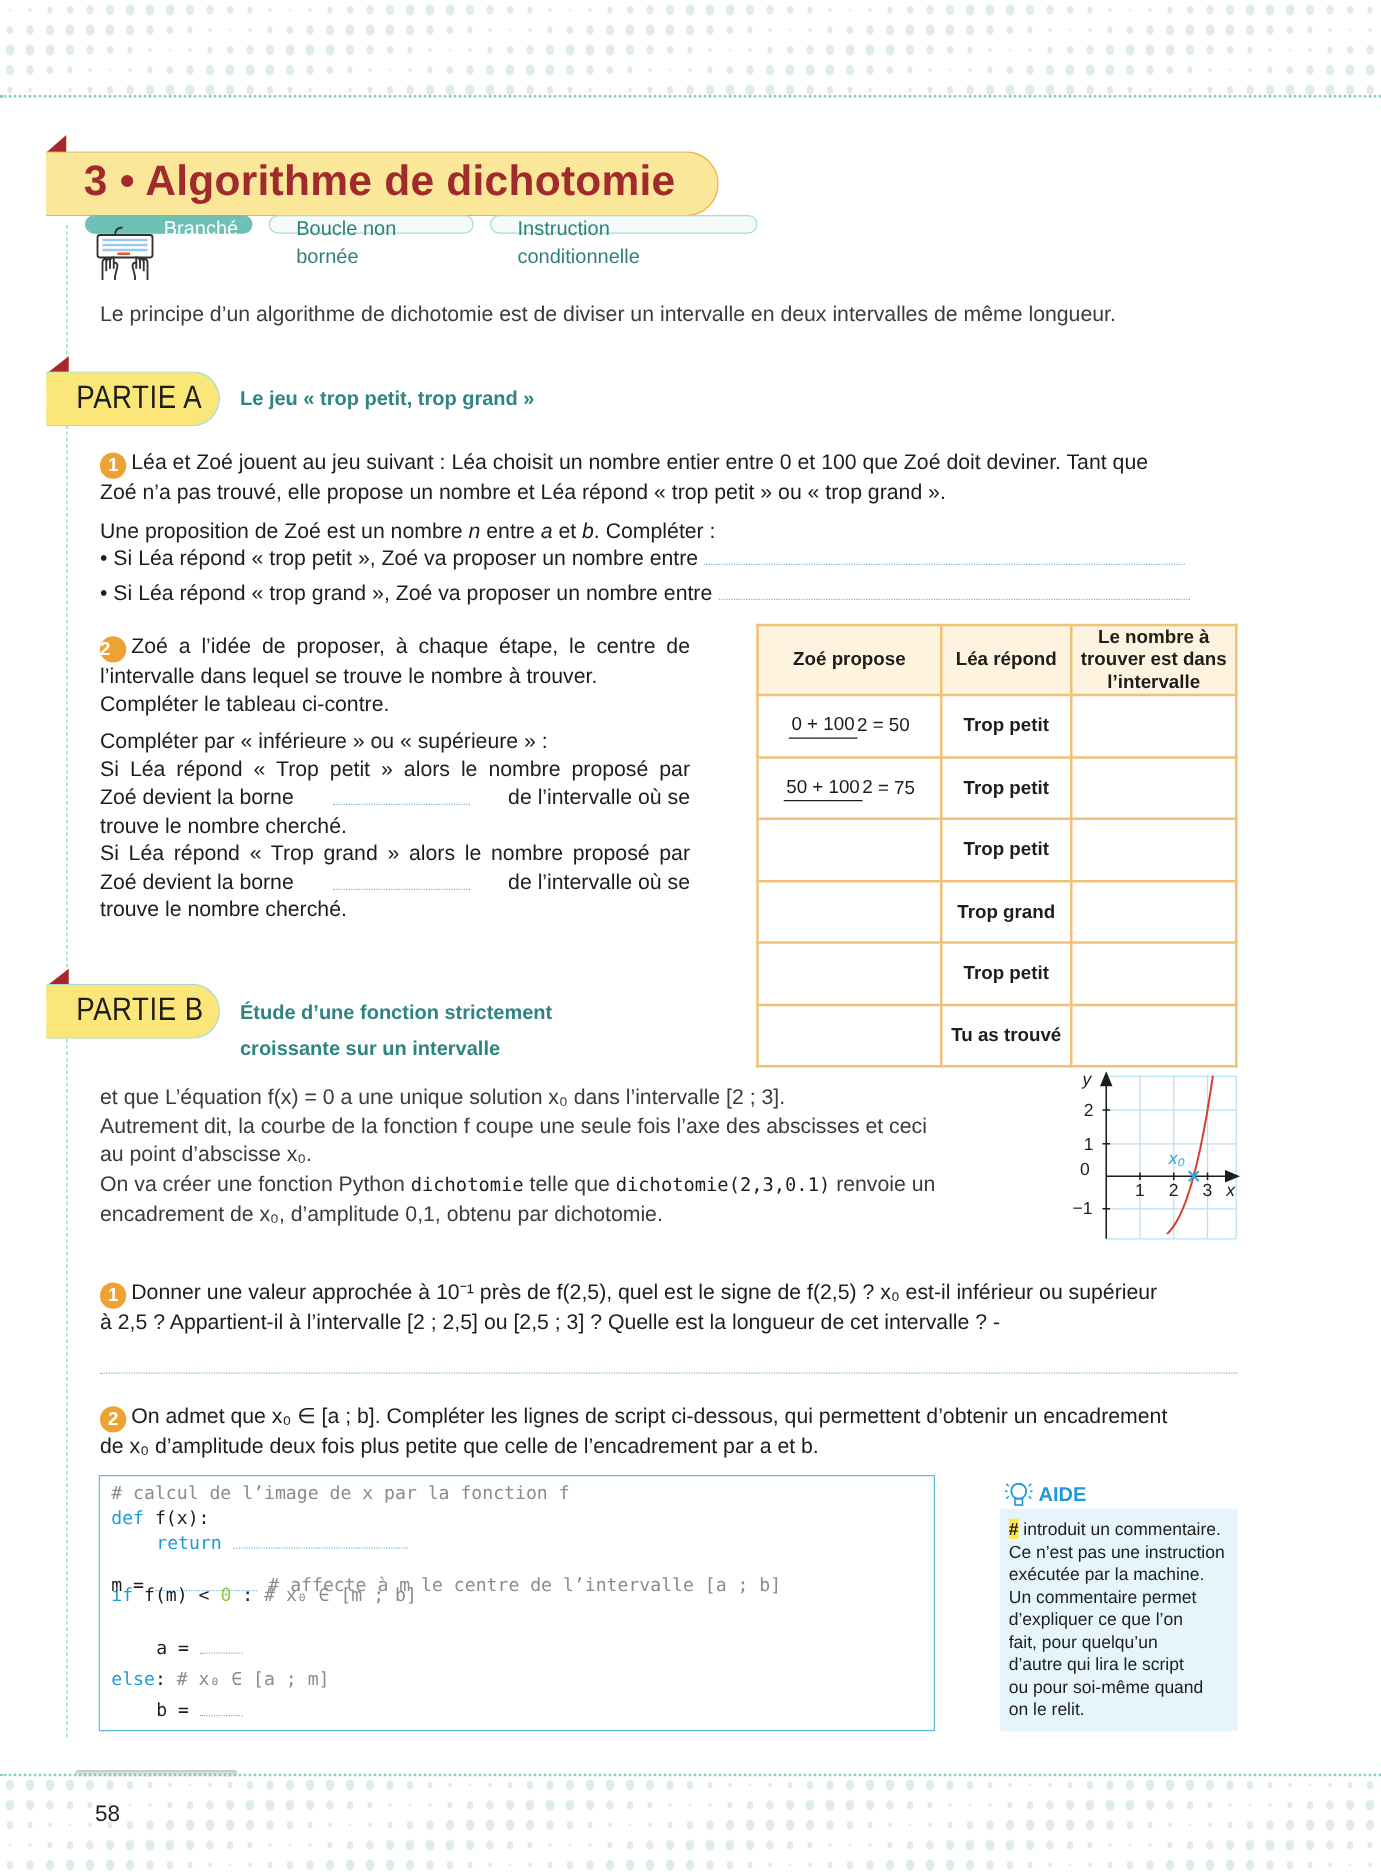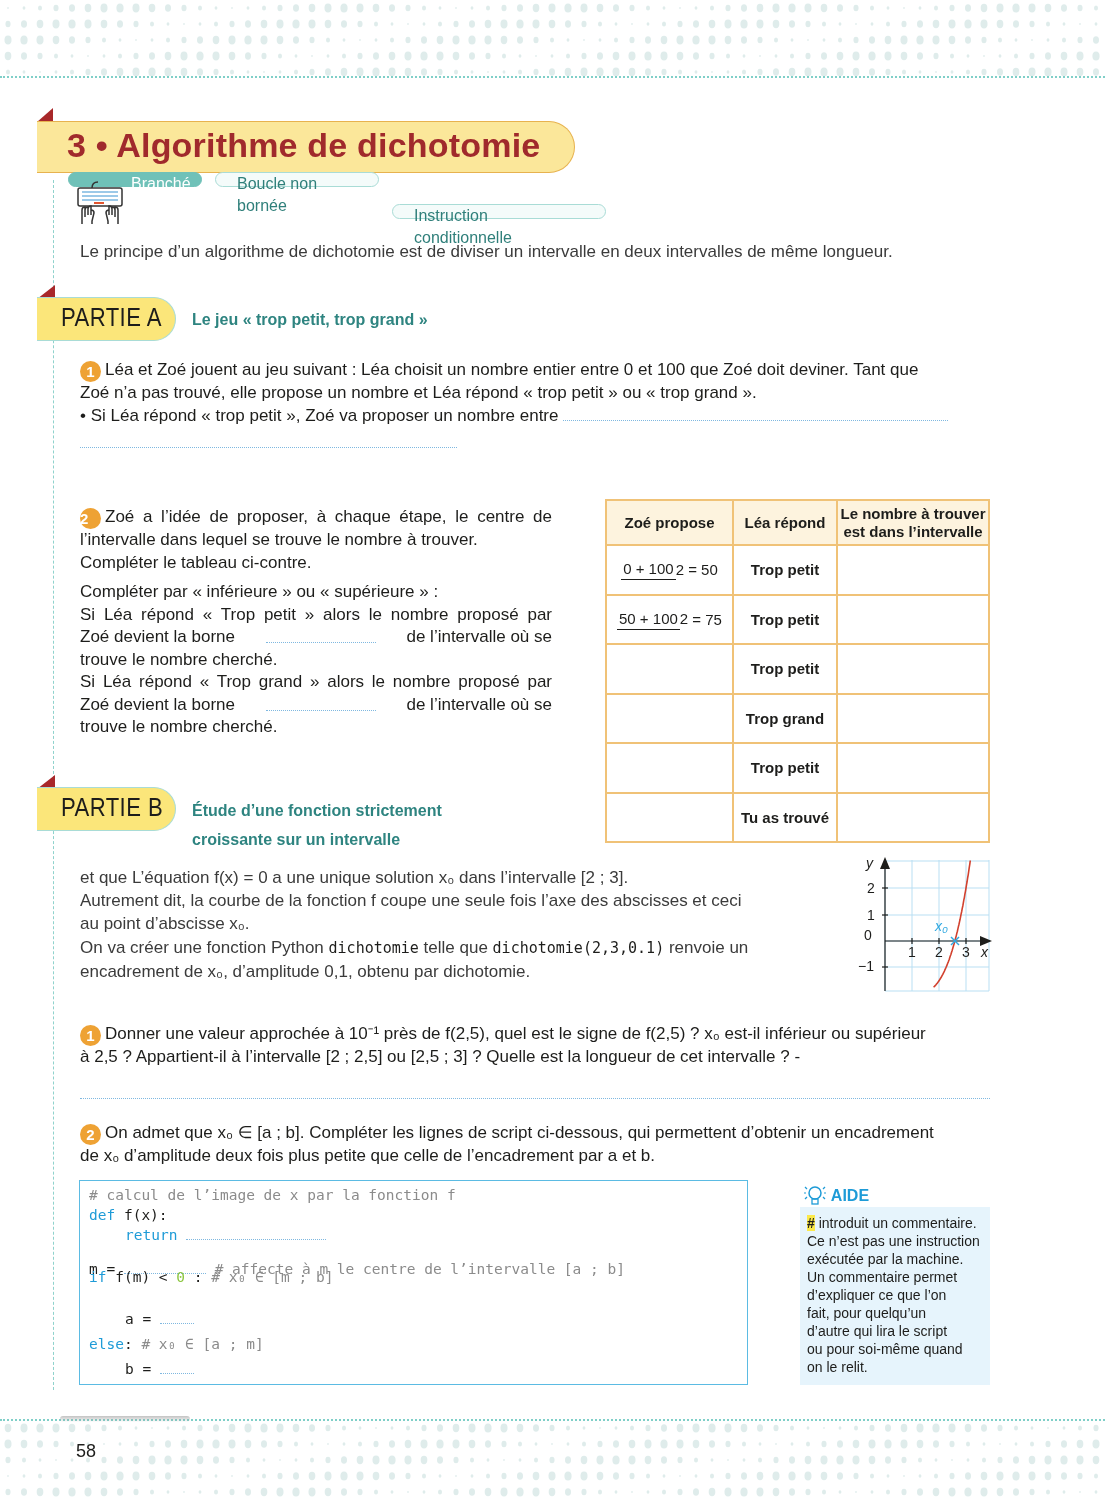--- a/index.html
+++ b/index.html
@@ -440,34 +440,35 @@
   <g fill="#9cc9e8">
     <rect x="6" y="11" width="36" height="2"></rect>
       <rect x="6" y="15" width="36" height="2"></rect>
       <rect x="6" y="19" width="36" height="2"></rect>
   </g>
   <rect x="18" y="22" width="10" height="2" fill="#e2552f"></rect>
   <path d="M6 44 v-14 q0 -3 3 -3 v10 M9 30 q0 -3 3 -3 v8 M12 29 q0 -3 3 -3 v9 M15 30 q3 0 3 3 l-2 8 v3" stroke="#333" stroke-width="1.5" fill="#fff"></path>
   <path d="M42 44 v-14 q0 -3 -3 -3 v10 M39 30 q0 -3 -3 -3 v8 M36 29 q0 -3 -3 -3 v9 M33 30 q-3 0 -3 3 l2 8 v3" stroke="#333" stroke-width="1.5" fill="#fff"></path>
 </svg>
 <div class="tag" style="left:215px;width:164px;"><span>Boucle non bornée</span></div>
-<div class="tag" style="left:392px;width:214px;margin-top:32px;"><span>Instruction conditionnelle</span></div>
+<div class="tag" style="left:392px;width:214px;"><span>Instruction conditionnelle</span></div>
 
 <div class="intro">Le principe d’un algorithme de dichotomie est de diviser un intervalle en deux intervalles de même longueur.</div>
 
 <div class="partie-flag" style="top:285px;"></div>
 <div class="partie" style="top:297px;"></div>
 <div class="partie-label" style="top:302px;">PARTIE A</div>
 <div class="partie-title" style="top:305px;">Le jeu « trop petit, trop grand »</div>
 
 <div class="para" style="left:80px;top:359px;width:915px;">
   <div><span class="num-badge">1</span><span>Léa et Zoé jouent au jeu suivant : Léa choisit un nombre entier entre 0 et 100 que Zoé doit deviner. Tant que</span></div>
   <div>Zoé n’a pas trouvé, elle propose un nombre et Léa répond « trop petit » ou « trop grand ».</div>
+  <div style="margin-top:8px;"><span>Une proposition de Zoé est un nombre </span><i>n</i><span> entre </span><i>a</i><span> et </span><i>b</i><span>. Compléter :</span></div>
   <div><span>• Si Léa répond « trop petit », Zoé va proposer un nombre entre</span> <span class="fill" style="width:385px;"></span></div>
-  <div style="margin-top:5px;"> <span class="fill" style="width:377px;"></span></div>
+  <div style="margin-top:5px;"><span>• Si Léa répond « trop grand », Zoé va proposer un nombre entre</span> <span class="fill" style="width:377px;"></span></div>
 </div>
 
 <div class="para" style="left:80px;top:506px;width:472px;text-align:justify;">
   <div style="text-align-last:justify;"><span class="num-badge">2</span><span>Zoé a l’idée de proposer, à chaque étape, le centre de</span></div>
   <div>l’intervalle dans lequel se trouve le nombre à trouver.</div>
   <div>Compléter le tableau ci-contre.</div>
   <div style="margin-top:7px;">Compléter par « inférieure » ou « supérieure » :</div>
   <div style="text-align-last:justify;">Si Léa répond « Trop petit » alors le nombre proposé par</div>
   <div style="display:flex;justify-content:space-between;">
       <span>Zoé devient la borne</span>
@@ -480,21 +481,21 @@
       <span>Zoé devient la borne</span>
       <span class="fill" style="width:110px;margin-top:16px;"></span>
       <span>de l’intervalle où se</span>
     </div>
   <div>trouve le nombre cherché.</div>
 </div>
 
 <table class="game">
   <thead>
     <tr>
-      <th style="width:127px;">Zoé propose</th>
+      <th style="width:147px;">Zoé propose</th>
       <th style="width:104px;">Léa répond</th>
       <th>Le nombre à trouver est dans l’intervalle</th>
     </tr>
   </thead>
   <tbody id="tbody">
       <tr>
         <td><span class="frac">
             <span class="num">0 + 100</span>
             <span class="den">2</span>
           </span> <span class="fraceq">= 50</span></td>

